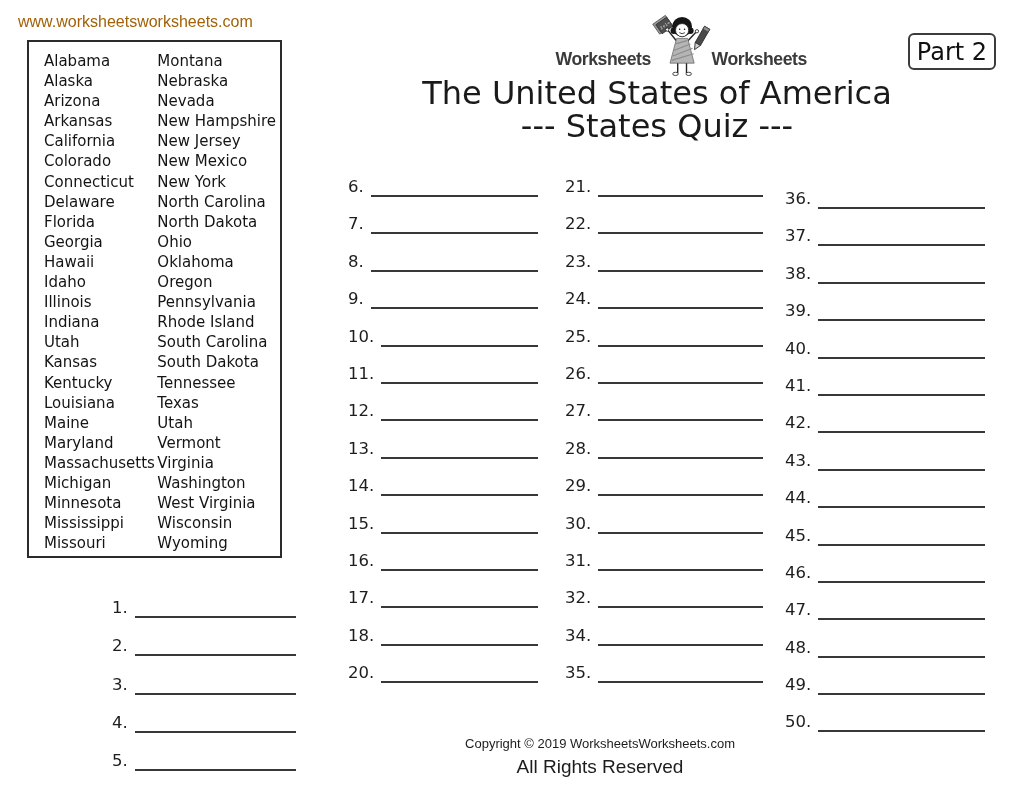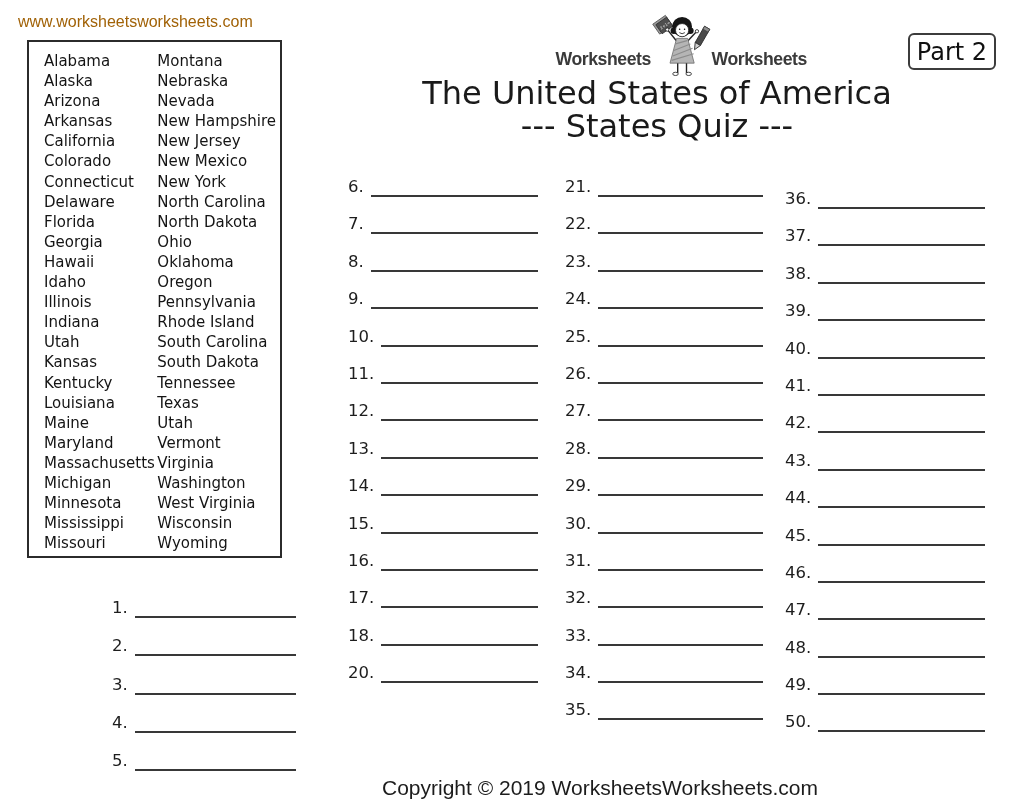--- a/index.html
+++ b/index.html
@@ -82,21 +82,21 @@
     flex:1; margin-left:7px;
     border-bottom:2px solid #383838;
   }
 
   
   .footer {
     position:absolute; left:250px; top:736px; width:700px;
     text-align:center;
     font-family:"Liberation Sans", sans-serif; color:#1c1c1c;
   }
-  .footer .l1 { font-size:21px;margin-top:40px; }
+  .footer .l1 { font-size:13px; }
   .footer .l2 { font-size:19px; margin-top:5px; }
 </style>
 </head>
 <body>
 
 <div class="page">
 
   <div class="site-url">www.worksheetsworksheets.com</div>
 
   <div class="word-bank">
@@ -411,24 +411,20 @@
       <div class="blank-row">
         <span class="num">31.</span>
         <span class="line"></span>
       </div>
 
       <div class="blank-row">
         <span class="num">32.</span>
         <span class="line"></span>
       </div>
 
-      <div class="blank-row">
-        <span class="num">33.</span>
-        <span class="line"></span>
-      </div>
 
       <div class="blank-row">
         <span class="num">34.</span>
         <span class="line"></span>
       </div>
 
       <div class="blank-row">
         <span class="num">35.</span>
         <span class="line"></span>
       </div>

